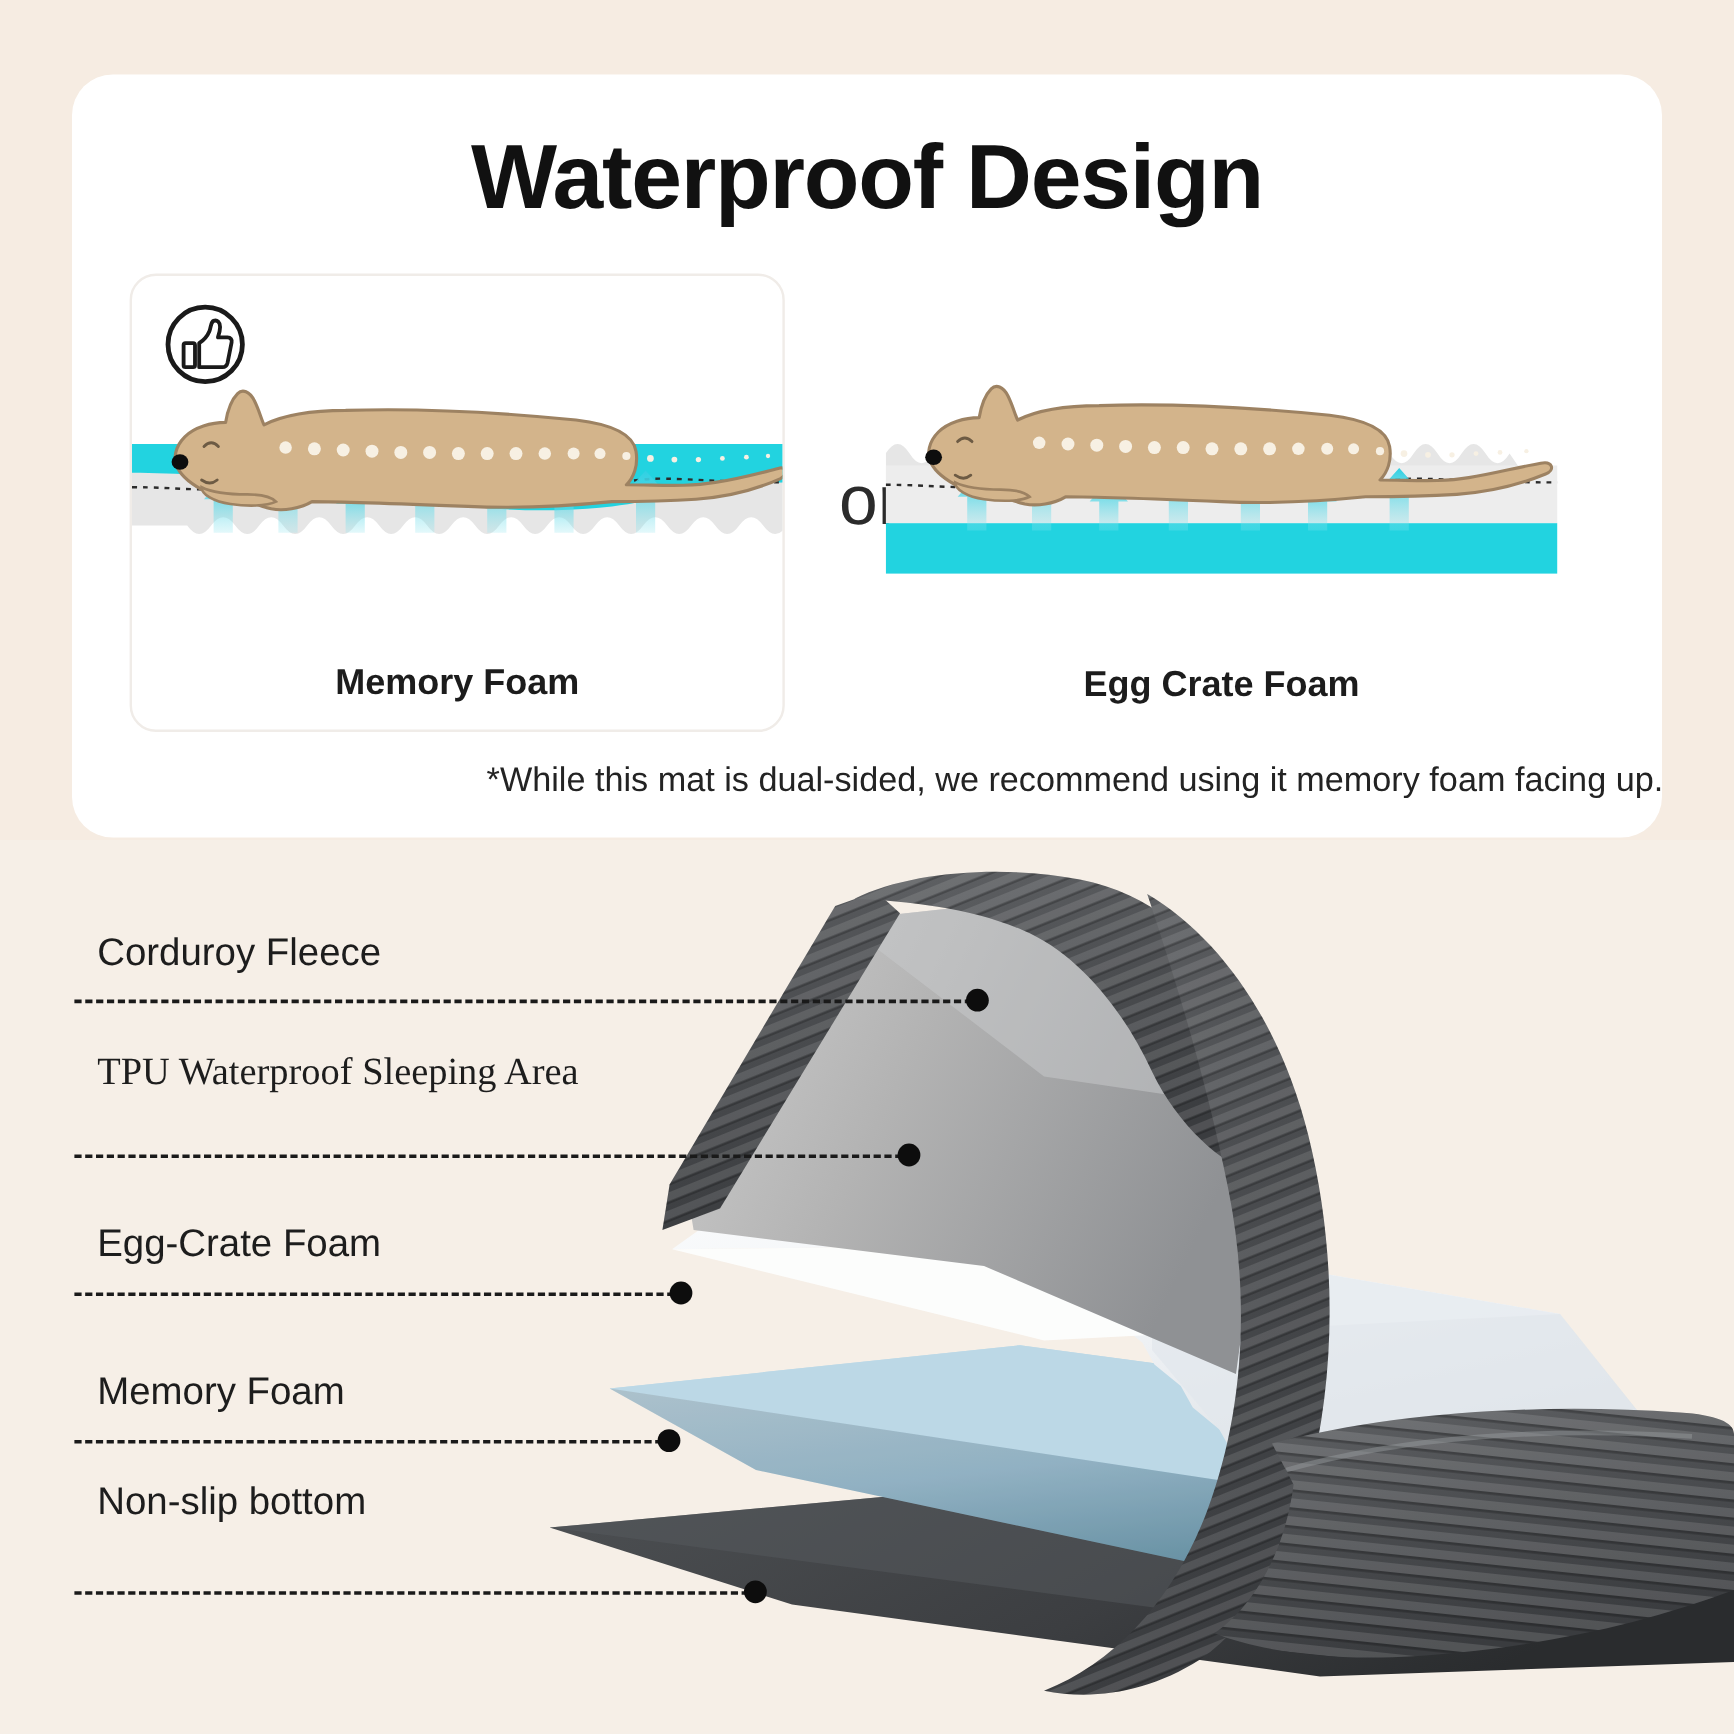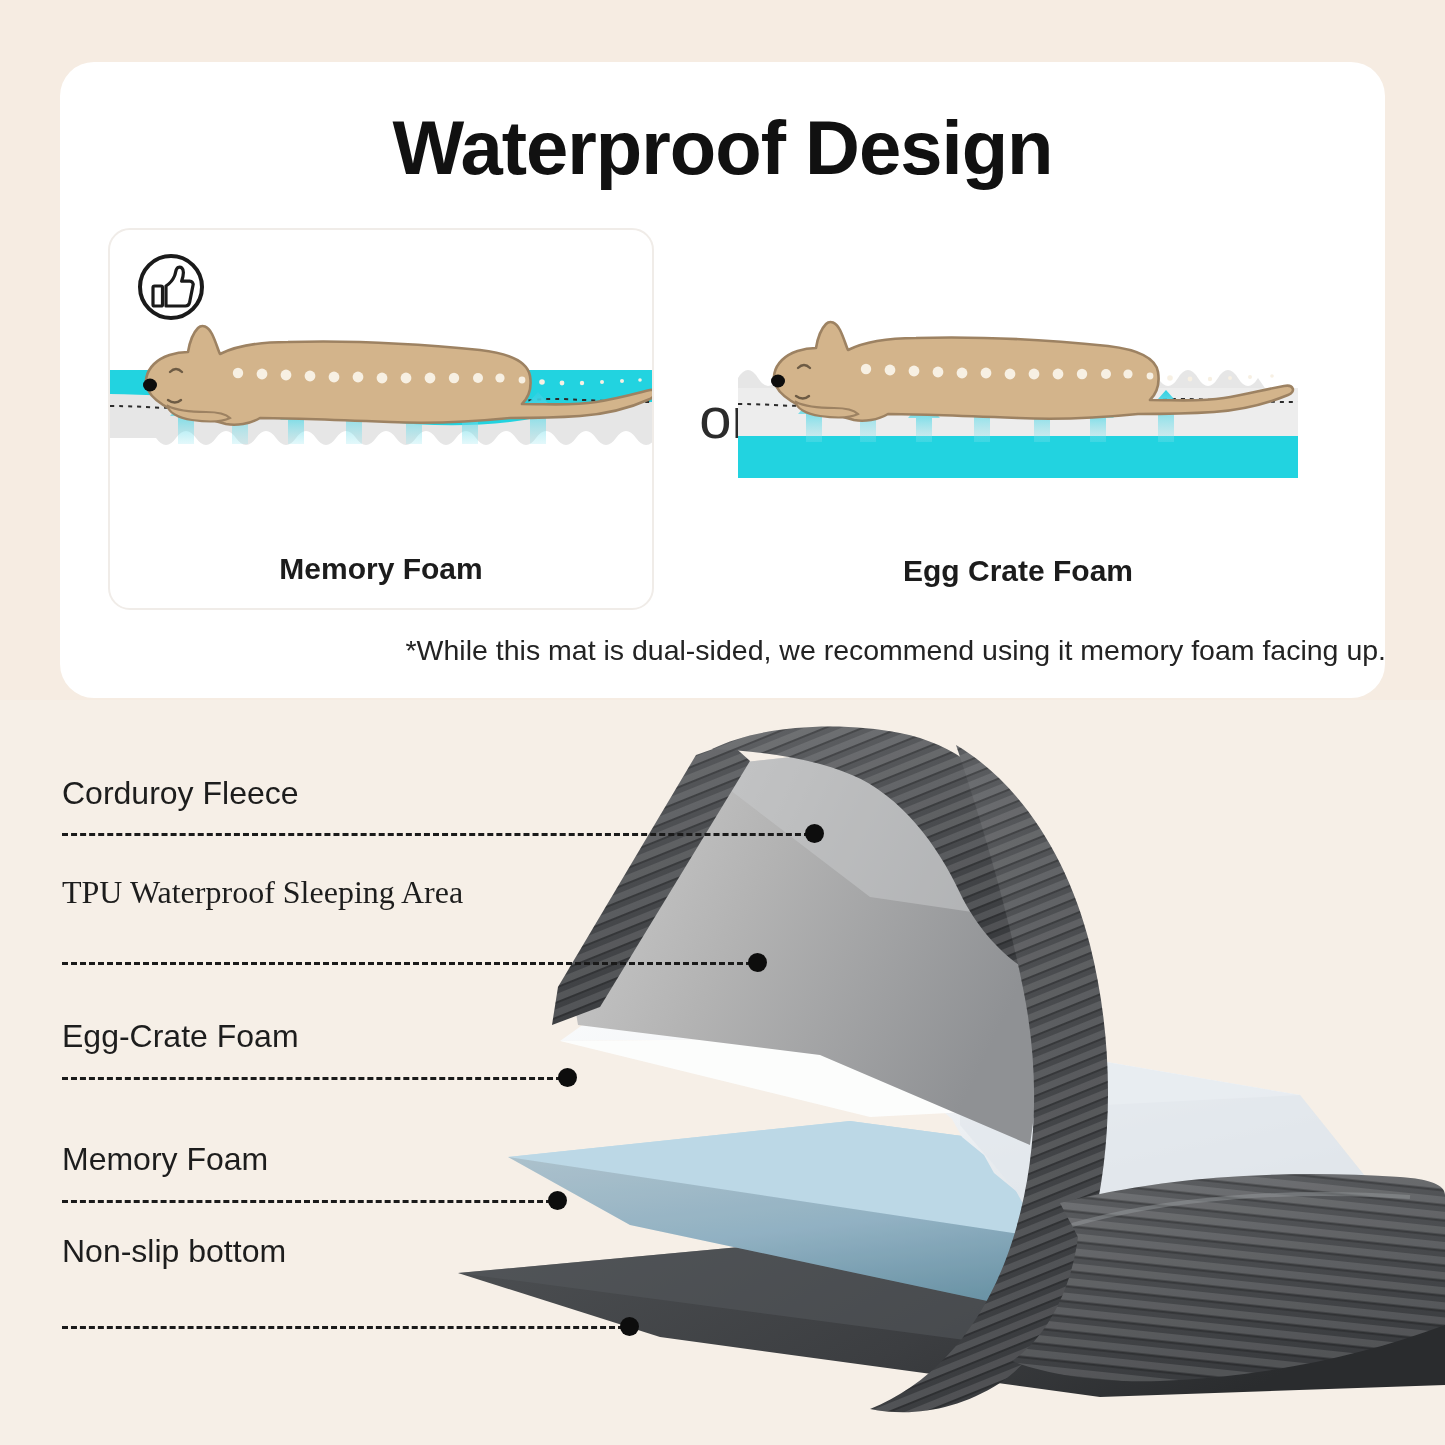--- a/index.html
+++ b/index.html
@@ -110,20 +110,21 @@
 
   .spec-row {
     position: absolute;
     left: 62px;
   }
   .spec-label {
     font-size: 32px;
     color: #1d1d1d;
     white-space: nowrap;
     line-height: 1.18;
+    margin-left: 19px;
   }
   .spec-sub {
     font-size: 24px;
     color: #1d1d1d;
     white-space: nowrap;
     padding-left: 8px;
   }
   .leader {
     position: absolute;
     height: 0;

